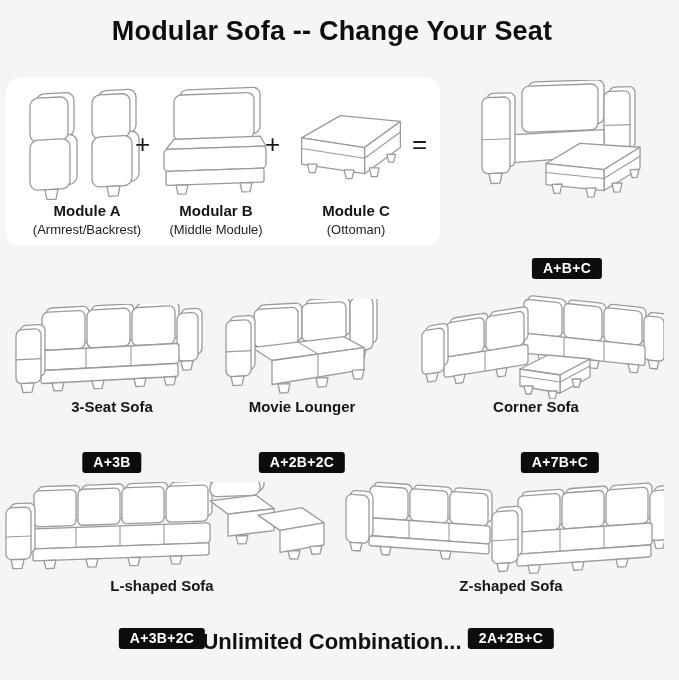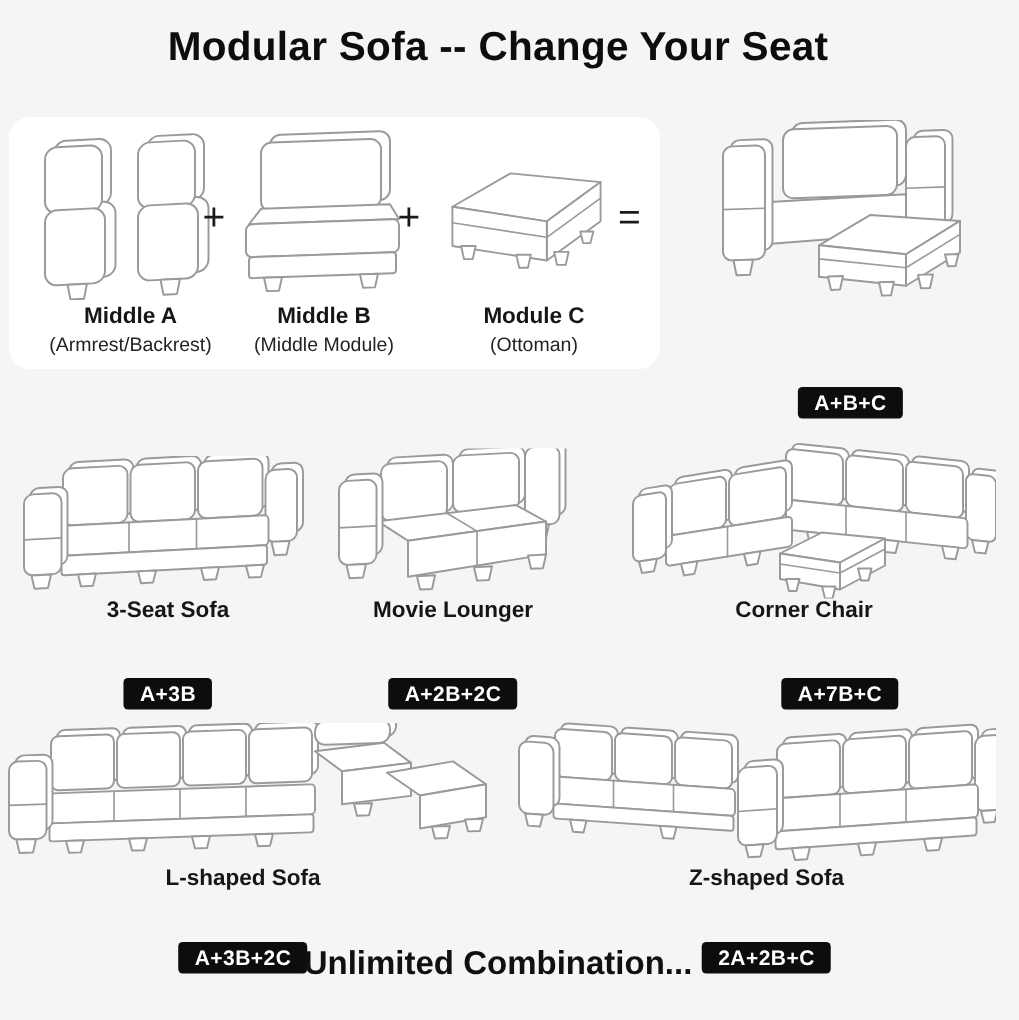--- a/index.html
+++ b/index.html
@@ -105,24 +105,24 @@
         <path class="ln" d="M12 24 L70 32 L70 53 L12 45 Z"></path>
         <path class="nf" d="M12 33 L70 41 L106 20"></path>
         <path class="ln" d="M18 45 h10 l-2 9 h-6 z"></path>
         <path class="ln" d="M52 50 h10 l-2 9 h-6 z"></path>
         <path class="ln" d="M78 46 h10 l-2 9 h-6 z"></path>
         <path class="ln" d="M96 33 h9 l-2 8 h-5 z"></path>
       </g>
     </g>
   </svg>
 
-  <div class="caption" style="left:87px;top:202px">Middle A</div>
+  <div class="caption" style="left:87px;top:202px">Module A</div>
   <div class="subcaption" style="left:87px;top:222px">(Armrest/Backrest)</div>
 
-  <div class="caption" style="left:216px;top:202px">Middle B</div>
+  <div class="caption" style="left:216px;top:202px">Modular B</div>
   <div class="subcaption" style="left:216px;top:222px">(Middle Module)</div>
 
   <div class="caption" style="left:356px;top:202px">Module C</div>
   <div class="subcaption" style="left:356px;top:222px">(Ottoman)</div>
 
   <div class="badge" style="left:567px;top:226px">A+B+C</div>
 
   <svg class="fig" style="left:14px;top:304px" width="192" height="92" viewBox="0 0 192 92">
     <g transform="skewY(-3) translate(0,6)">
       <g transform="translate(28,4)">
@@ -245,21 +245,21 @@
       <path class="ln" d="M60 28 h9 l-2 8 h-5 z"></path>
     </g>
   </svg>
 
   <div class="caption" style="left:112px;top:398px">3-Seat Sofa</div>
   <div class="badge" style="left:112px;top:420px">A+3B</div>
 
   <div class="caption" style="left:302px;top:398px">Movie Lounger</div>
   <div class="badge" style="left:302px;top:420px">A+2B+2C</div>
 
-  <div class="caption" style="left:536px;top:398px">Corner Chair</div>
+  <div class="caption" style="left:536px;top:398px">Corner Sofa</div>
   <div class="badge" style="left:560px;top:420px">A+7B+C</div>
 
   <svg class="fig" style="left:4px;top:482px" width="338" height="98" viewBox="0 0 338 98">
     <g transform="skewY(-2) translate(0,6)">
       <g transform="translate(30,4)">
           <rect class="ln" x="4" y="-4" width="42" height="35" rx="5"></rect>
           <rect class="ln" x="0" y="0" width="42" height="36" rx="5"></rect>
         </g>
       <g transform="translate(74,4)">
           <rect class="ln" x="4" y="-4" width="42" height="35" rx="5"></rect>

